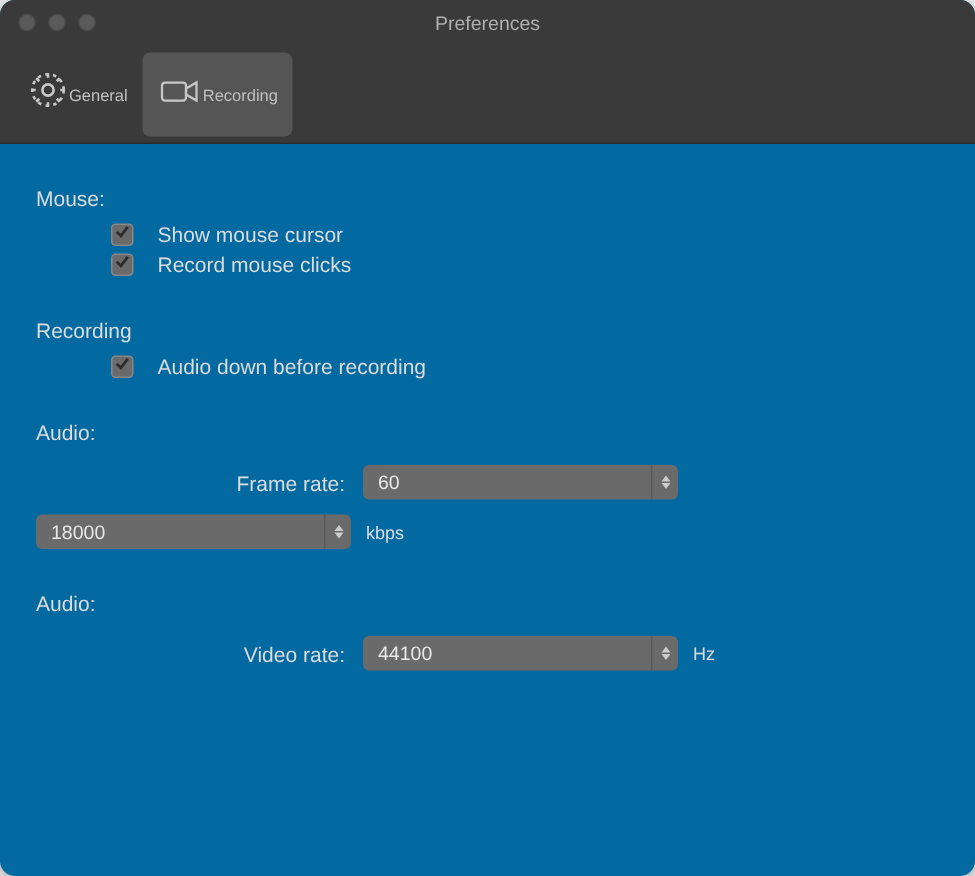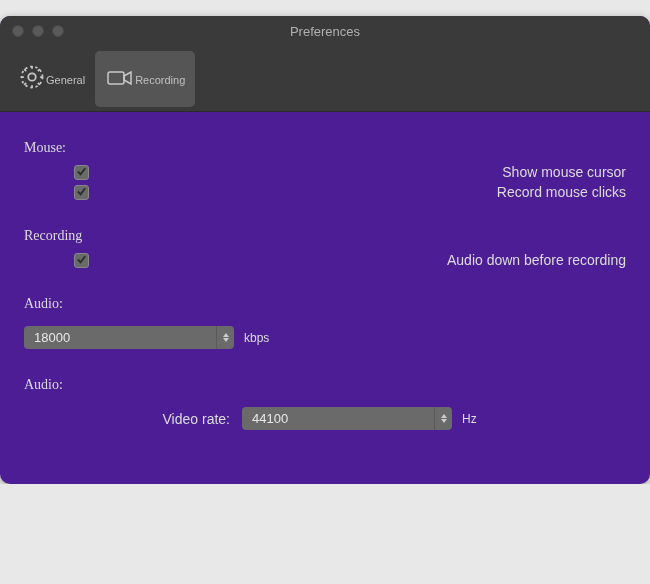--- a/index.html
+++ b/index.html
@@ -11,27 +11,26 @@
     }
     body {
       background: #e8e8e8;
       display: flex;
       justify-content: center;
       align-items: flex-start;
       padding-top: 0;
     }
     .window {
       width: 650px;
-      height: 468px;
-      background: #4c1d95;
+      height: 584px;
+      background: #0369a1;
       border-radius: 10px;
       overflow: hidden;
       color: #d8d8d8;
       box-shadow: 0 2px 8px rgba(0,0,0,0.3);
-      margin-top: 16px;
     }
     .titlebar {
       height: 30px;
       display: flex;
       align-items: center;
       justify-content: center;
       position: relative;
       background: #3a3a3a;
     }
     .traffic-lights {
@@ -83,31 +82,29 @@
       color: #c0c0c0;
       margin-top: 2px;
     }
     .content {
       padding: 28px 24px;
     }
     .section-title {
       font-size: 14px;
       color: #dcdcdc;
       margin-bottom: 8px;
-      font-family: Liberation Serif, serif;
     }
     .indent {
       margin-left: 50px;
     }
     .checkbox-row {
       display: flex;
       align-items: center;
-      gap: 4px;
+      gap: 16px;
       margin-bottom: 4px;
-      justify-content: space-between;
     }
     .checkbox {
       width: 15px;
       height: 15px;
       background: #6a6a6a;
       border: 1px solid #888;
       border-radius: 3px;
       display: flex;
       align-items: center;
       justify-content: center;
@@ -266,20 +263,30 @@
           </div>
           <span class="checkbox-label">Audio down before recording</span>
         </div>
       </div>
     </div>
 
     <div class="section-gap">
       <div class="section-title">Audio:</div>
       <div class="form-group-gap">
         <div class="form-row">
+          <div class="form-label">Frame rate:</div>
+          <div class="select-wrap">
+            <div class="select-value">60</div>
+            <div class="select-stepper">
+              <div class="stepper-arrow-up"></div>
+              <div class="stepper-arrow-down"></div>
+            </div>
+          </div>
+        </div>
+        <div class="form-row">
           <div class="select-wrap">
             <div class="select-value">18000</div>
             <div class="select-stepper">
               <div class="stepper-arrow-up"></div>
               <div class="stepper-arrow-down"></div>
             </div>
           </div>
           <div class="unit-label">kbps</div>
         </div>
       </div>

